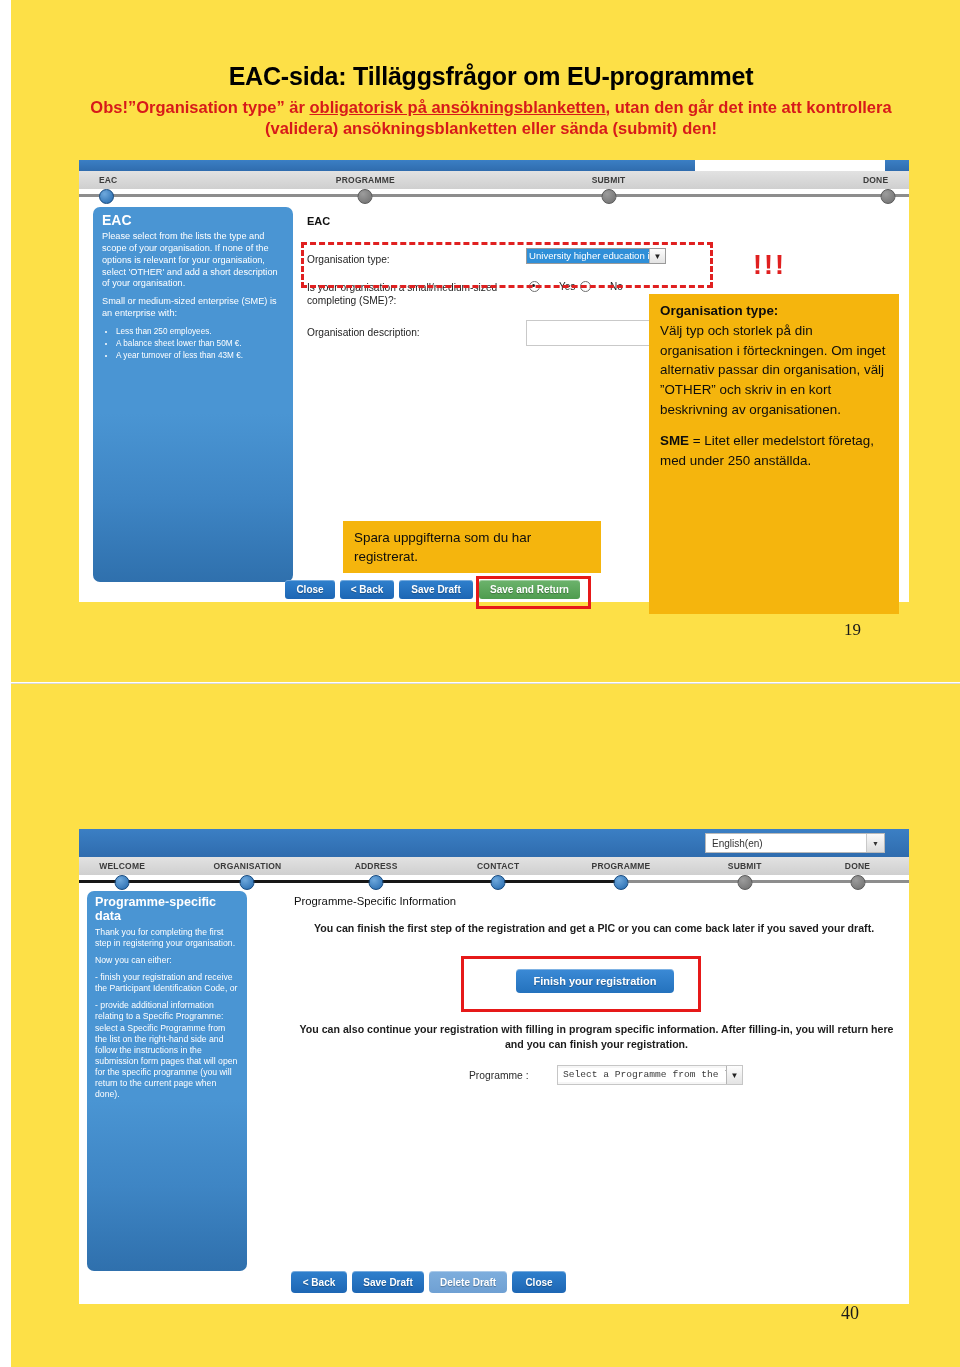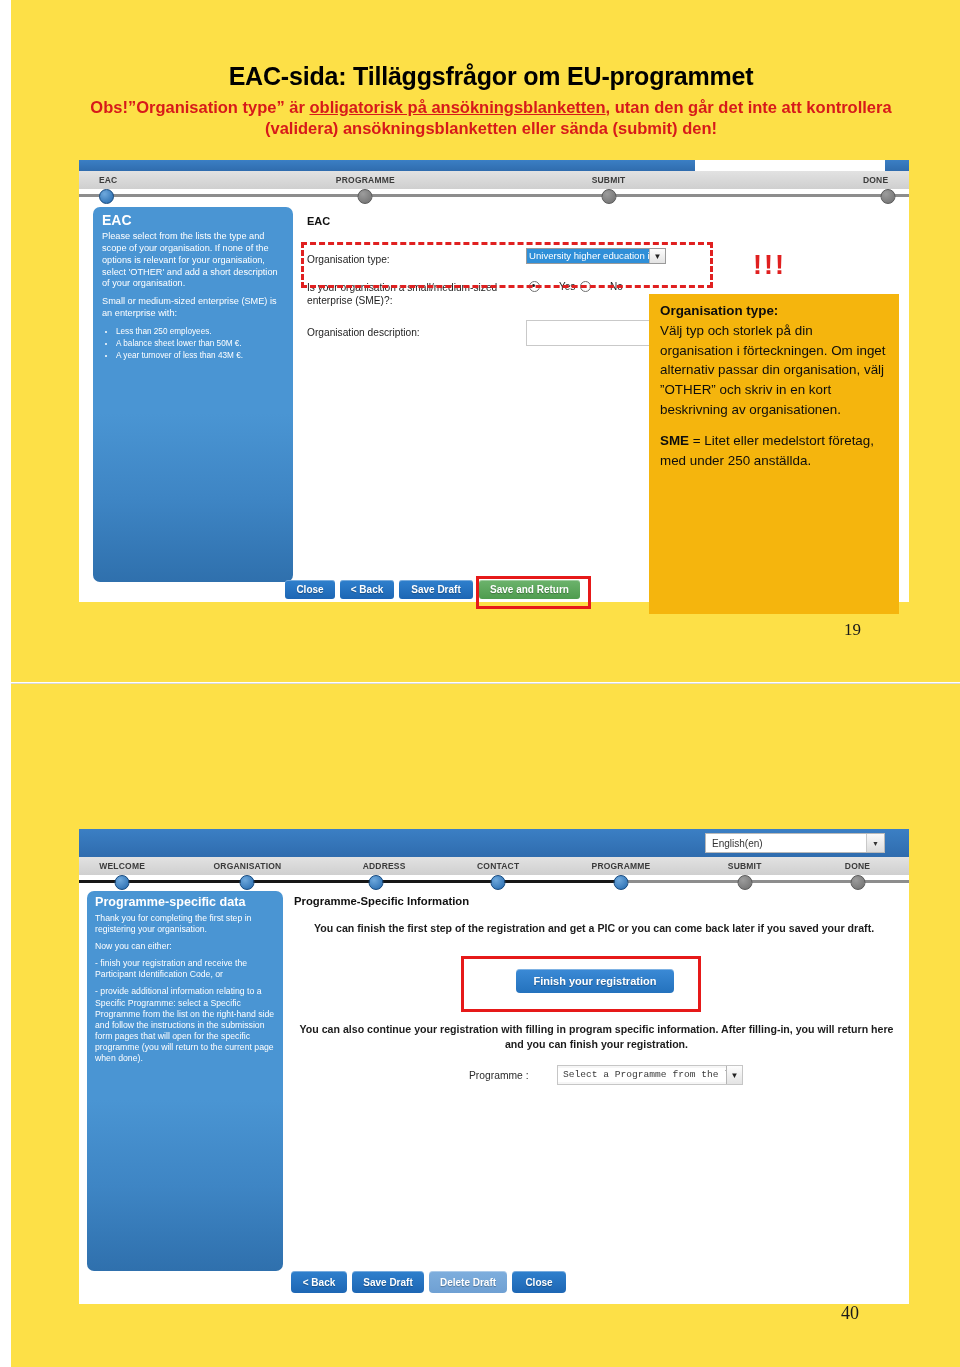--- a/index.html
+++ b/index.html
@@ -133,21 +133,21 @@
   .lang-select{
     position:absolute;display:flex;align-items:center;background:#fff;
     border:1px solid #b9b9b9;box-sizing:border-box;gap:20px;
   }
   .lang-select .v{flex:1;font-size:10px;color:#333;padding-left:6px;}
   .lang-select .a{
     width:17px;height:100%;display:flex;align-items:center;justify-content:center;
     border-left:1px solid #c9c9c9;background:linear-gradient(to bottom,#fafafa,#dcdcdc);
     font-size:7px;color:#333;
   }
-  .s2head{position:absolute;font-size:11.3px;font-weight:bold;color:#111;}
+  .s2head{position:absolute;font-size:11.3px;font-weight:normal;color:#111;}
   .s2para{
     position:absolute;text-align:center;font-size:10.6px;font-weight:bold;
     color:#1c1c1c;line-height:1.38;
   }
   .s2proglabel{position:absolute;font-size:10.3px;color:#2b2b2b;}
 </style>
 </head>
 <body>
 
 <section class="slide slide-1">
@@ -192,21 +192,21 @@
 
     <span class="fhead" style="left:228px;top:55px;">EAC</span>
 
     <span class="flabel" style="left:228px;top:93px;">Organisation type:</span>
 
     <div class="selbox" style="left:447px;top:88px;width:140px;height:16px;">
       <span class="selval">University higher education instit</span>
       <span class="arrow">▼</span>
     </div>
 
-    <span class="flabel" style="left:228px;top:121px;width:206px;">Is your organisation a small/medium-sized enterprise (SME)?:</span>
+    <span class="flabel" style="left:228px;top:121px;width:206px;">Is your organisation a small/medium-sized completing (SME)?:</span>
 
     <div class="radio" style="left:450px;top:121px;">
       <span class="circ on"></span>
       <span>Yes</span>
     </div>
     <div class="radio" style="left:501px;top:121px;">
       <span class="circ"></span>
       <span>No</span>
     </div>
 
@@ -225,59 +225,62 @@
 
   <span class="bangs" style="left:742px;top:252px;">!!!</span>
 
   <div class="callout" style="left:638px;top:294px;width:250px;height:320px;">
     <b>Organisation type:</b><br>
     <span>Välj typ och storlek på din organisation i förteckningen. Om inget alternativ passar din organisation, välj ”OTHER” och skriv in en kort beskrivning av organisationen.</span>
     <span class="gap"></span>
     <b>SME</b><span> = Litet eller medelstort företag, med under 250 anställda.</span>
   </div>
 
+  <div class="callout" style="left:332px;top:521px;width:258px;height:52px;line-height:1.45;">
+    <span>Spara uppgifterna som du har registrerat.</span>
+  </div>
 
   <span class="page-num" style="left:833px;top:620px;">19</span>
 </section>
 
 <section class="slide slide-2">
 
 
   <div class="shot" style="left:68px;top:145px;width:830px;height:475px;">
 
     <div class="topbar" style="height:28px;">
       <div class="lang-select" style="right:24px;top:4px;width:180px;height:20px;position:absolute;">
         <span class="v">English(en)</span>
         <span class="a">▼</span>
       </div>
     </div>
 
     <div class="navstrip" style="height:18px;">
       <span class="lbl" style="left:5.2%;">WELCOME</span>
       <span class="lbl" style="left:20.3%;">ORGANISATION</span>
-      <span class="lbl" style="left:35.8%;margin-left:8px;">ADDRESS</span>
+      <span class="lbl" style="left:35.8%;">ADDRESS</span>
       <span class="lbl" style="left:50.5%;">CONTACT</span>
       <span class="lbl" style="left:65.3%;">PROGRAMME</span>
       <span class="lbl" style="left:80.2%;">SUBMIT</span>
       <span class="lbl" style="left:93.8%;">DONE</span>
     </div>
 
     <div class="railwrap">
       <div class="rail"></div>
       <div class="rail-done" style="width:65.3%;"></div>
       <div class="dot active" style="left:5.2%;"></div>
       <div class="dot active" style="left:20.3%;"></div>
       <div class="dot active" style="left:35.8%;"></div>
       <div class="dot active" style="left:50.5%;"></div>
       <div class="dot active" style="left:65.3%;"></div>
       <div class="dot idle" style="left:80.2%;"></div>
       <div class="dot idle" style="left:93.8%;"></div>
     </div>
 
-    <div class="bluepanel" style="left:8px;top:62px;width:196px;height:380px;padding:5px 8px 8px 8px;">
+    <div class="bluepanel" style="left:8px;top:62px;width:160px;height:380px;padding:5px 8px 8px 8px;">
       <h3 style="font-size:12.6px;">Programme-specific data</h3>
       <p style="font-size:8.7px;">Thank you for completing the first step in registering your organisation.</p>
       <p style="font-size:8.7px;">Now you can either:</p>
       <p style="font-size:8.7px;">- finish your registration and receive the Participant Identification Code, or</p>
       <p style="font-size:8.7px;">- provide additional information relating to a Specific Programme: select a Specific Programme from the list on the right-hand side and follow the instructions in the submission form pages that will open for the specific programme (you will return to the current page when done).</p>
     </div>
 
     <span class="s2head" style="left:215px;top:66px;">Programme-Specific Information</span>
 
     <div class="s2para" style="left:215px;top:92px;width:600px;">You can finish the first step of the registration and get a PIC or you can come back later if you saved your draft.</div>

